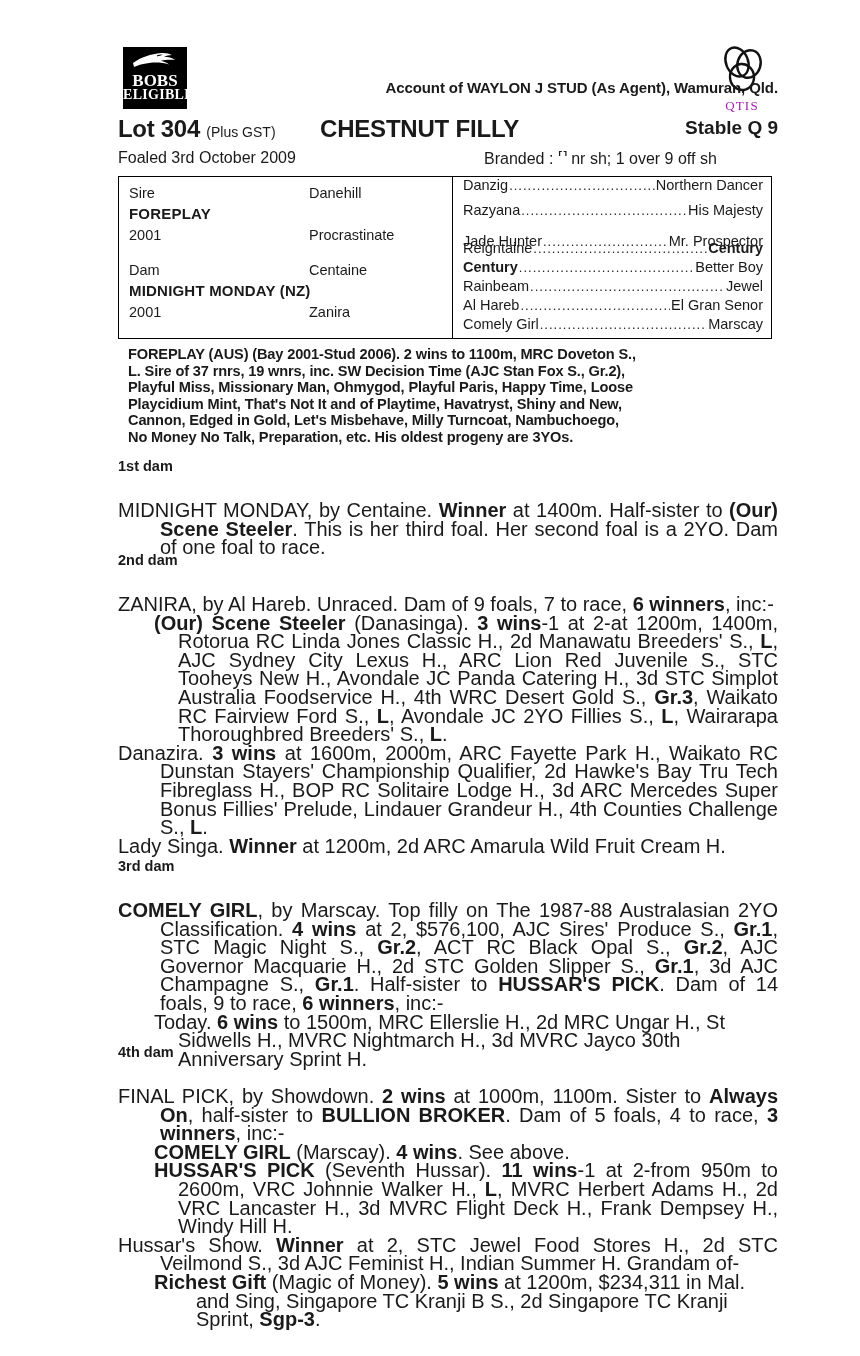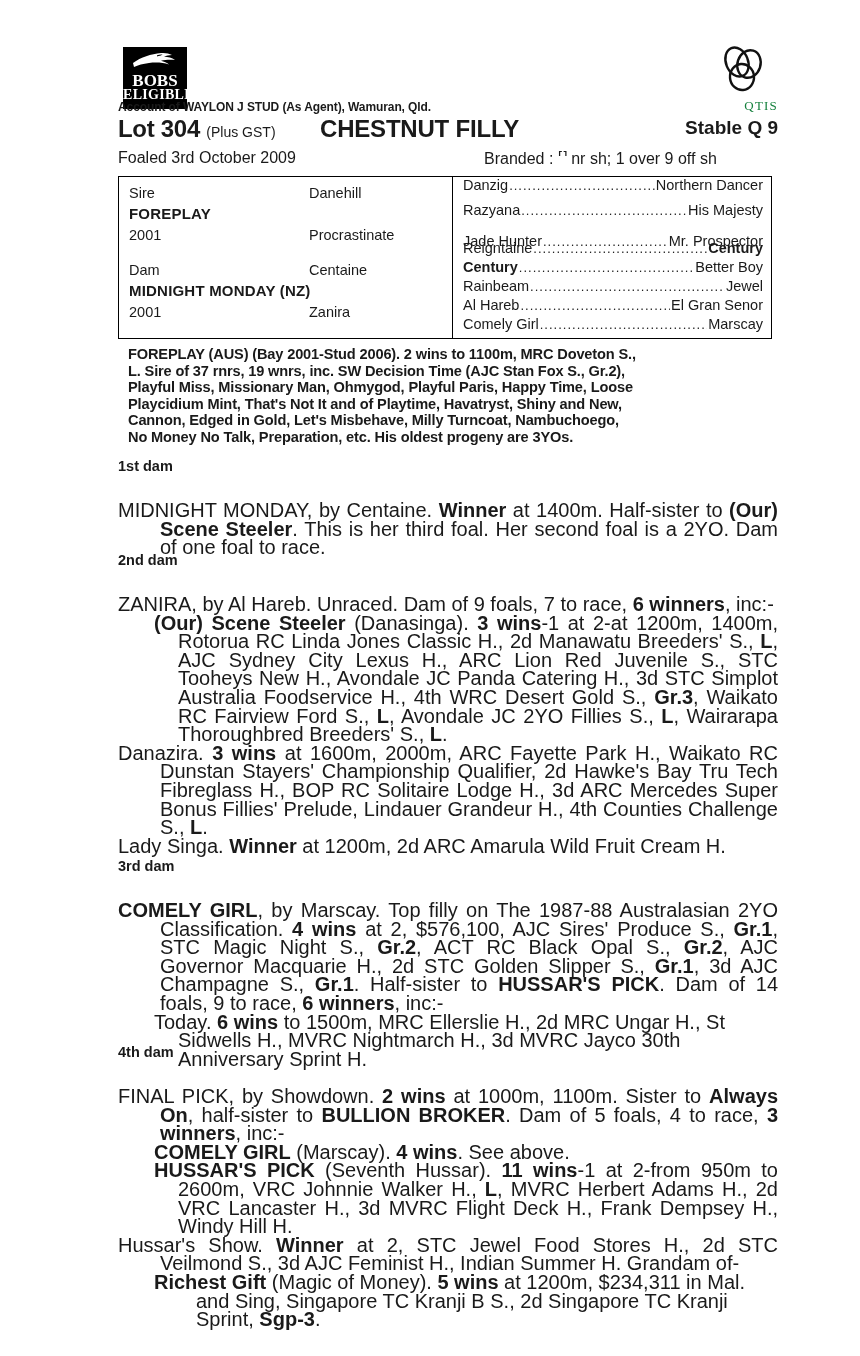--- a/index.html
+++ b/index.html
@@ -69,32 +69,31 @@
     right: 0px;
     top: 0px;
     width: 72px;
     height: 72px;
     text-align: center;
   }
   .qtis-word {
     font-family: "Liberation Serif", serif;
     font-size: 13px;
     letter-spacing: 1.2px;
-    color: #15803d;
+    color: #a21caf;
     margin-top: -2px;
+  }
+
+  .account-line {
+    position: absolute;
+    left: 0;
+    top: 37px;
+    width: 660px;
     text-align: right;
-  }
-
-  .account-line {
-    position: absolute;
-    left: 0;
-    top: 58px;
-    width: 660px;
-    text-align: left;
-    font-size: 12px;
+    font-size: 15px;
     font-weight: bold;
     letter-spacing: -0.1px;
   }
 
   .lot-row {
     position: absolute;
     left: 0;
     top: 73px;
     width: 660px;
     height: 30px;

